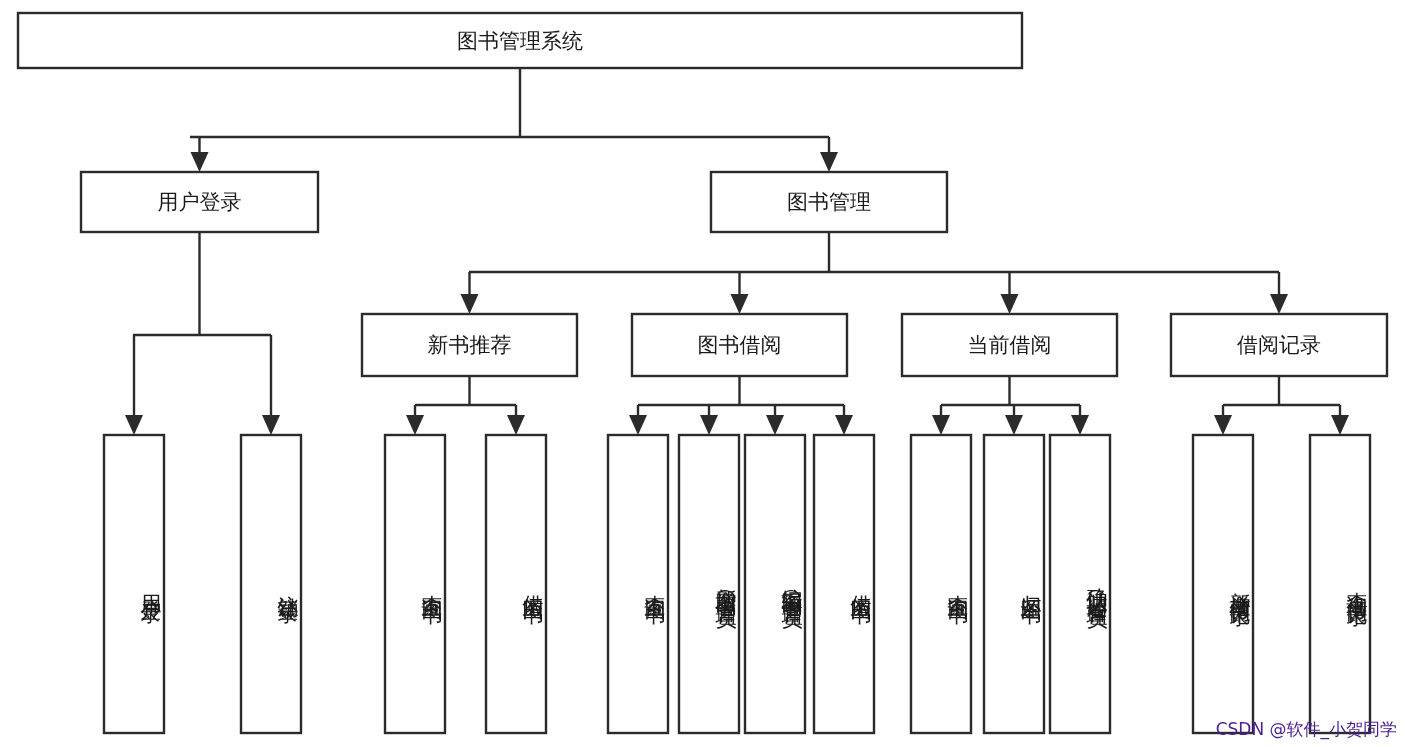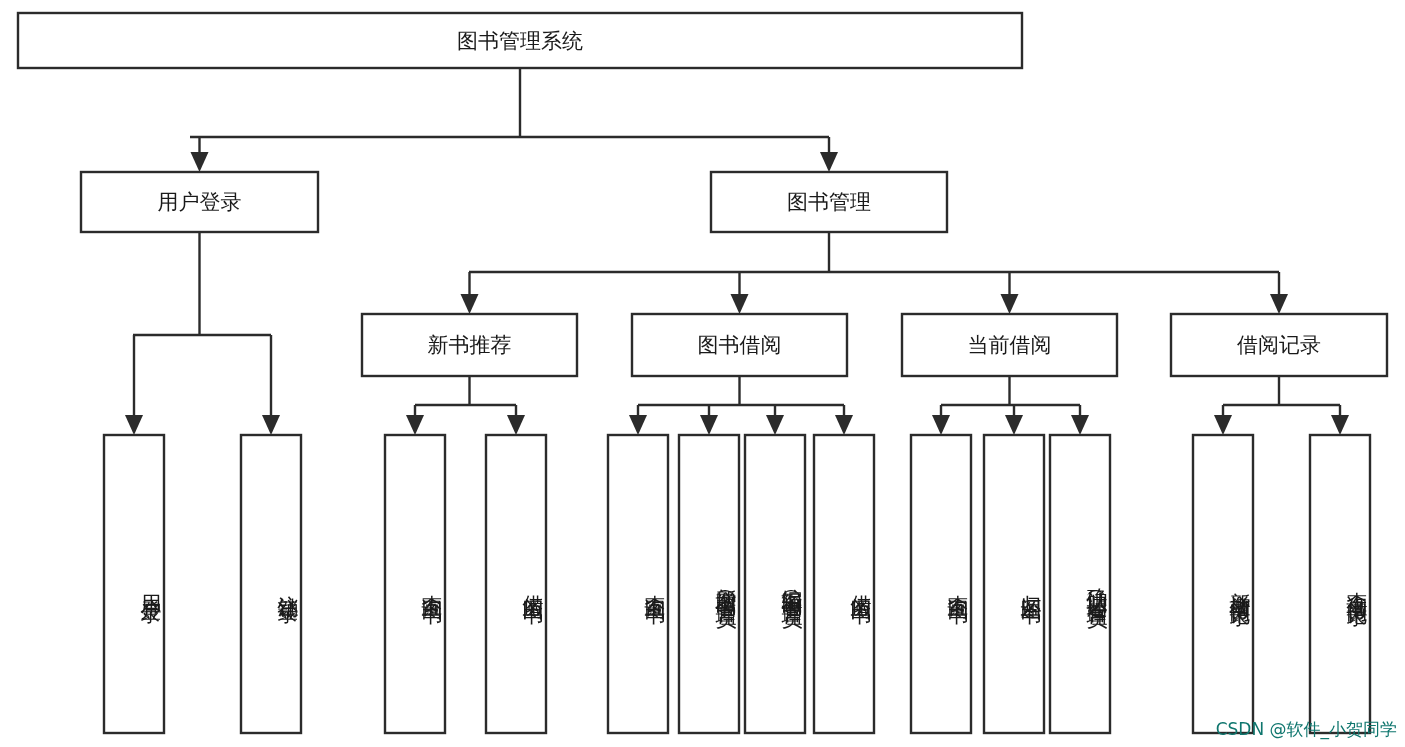--- a/index.html
+++ b/index.html
@@ -63,21 +63,21 @@
     letter-spacing: 3px;
     white-space: nowrap;
     pointer-events: none;
   }
   #watermark {
     position: absolute;
     right: 8px;
     bottom: 6px;
     font-family: "DejaVu Sans", "Liberation Sans", sans-serif;
     font-size: 17px;
-    color: #0f766e;
+    color: #4c1d95;
     white-space: nowrap;
     pointer-events: none;
   }
 </style>
 </head>
 <body>
 
 <div id="diagram-root">
 
   <svg id="flow-svg" viewBox="0 0 1405 747" xmlns="http://www.w3.org/2000/svg">

